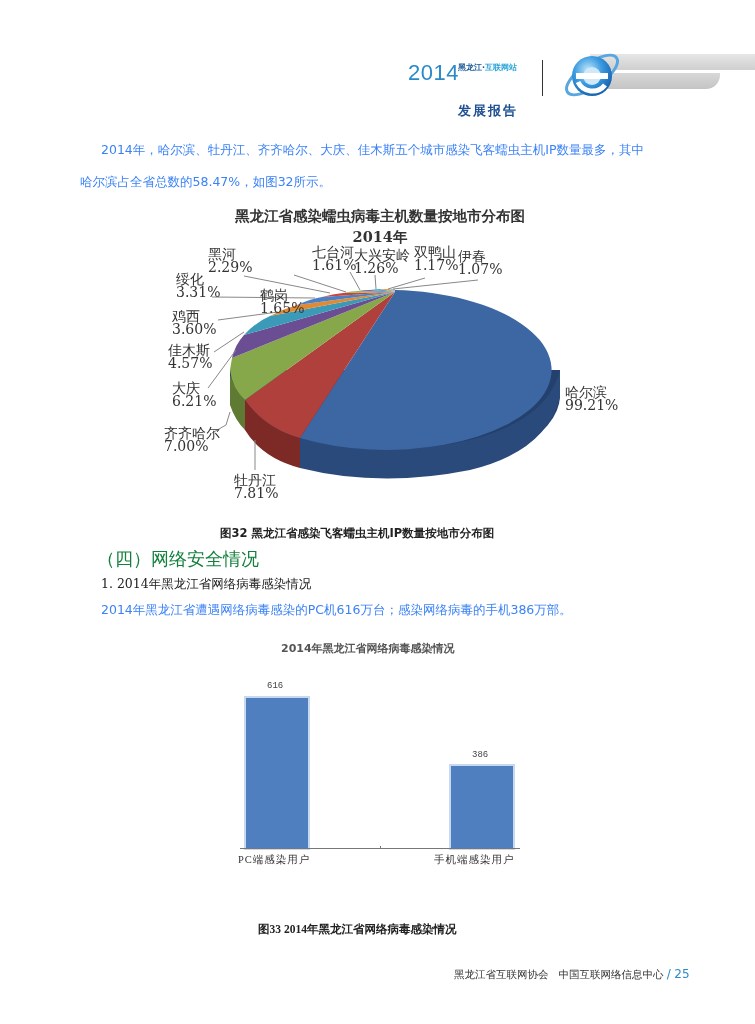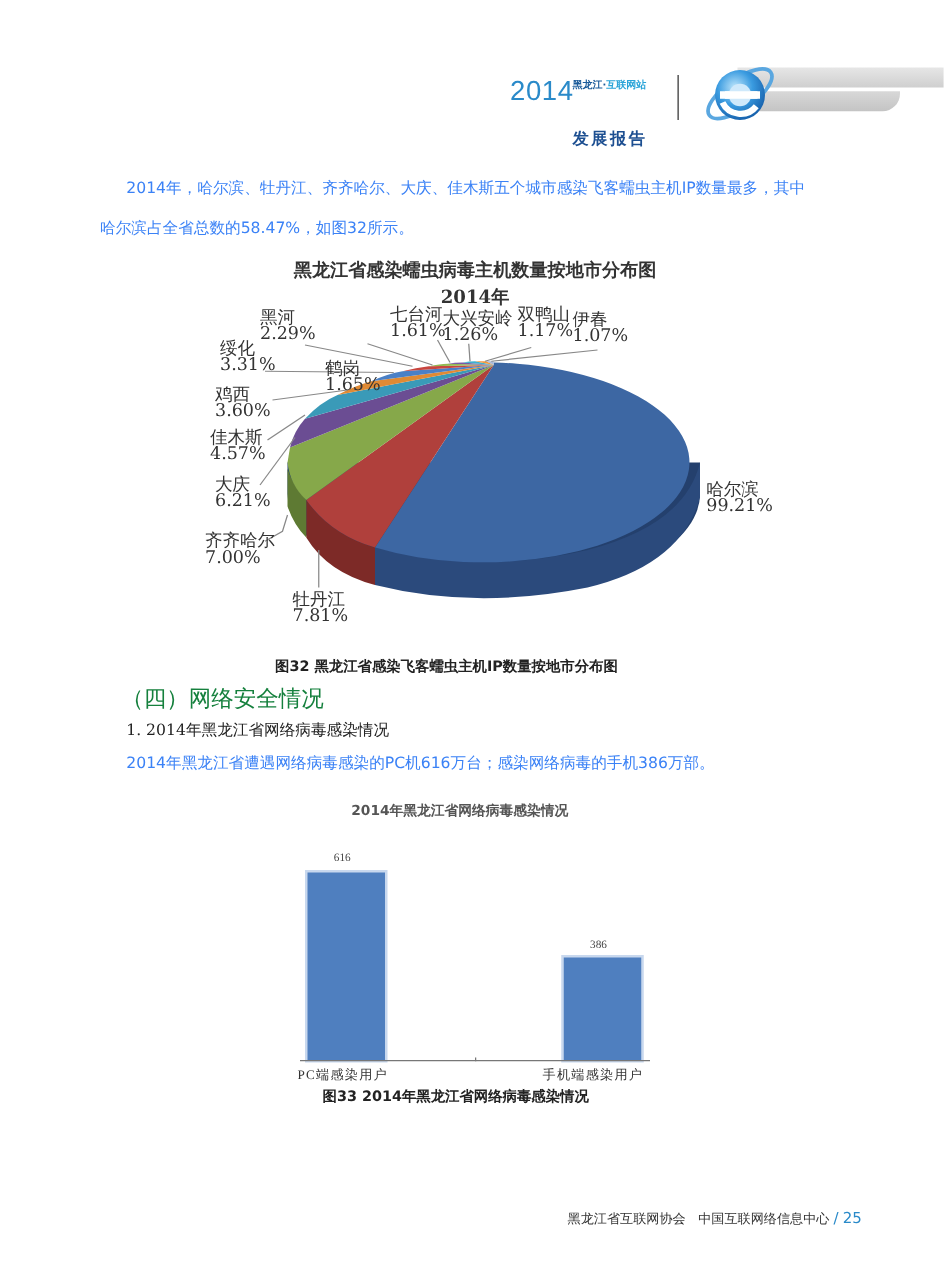--- a/index.html
+++ b/index.html
@@ -10,21 +10,21 @@
   .hdr-small .acc { color:#2aa4d8; }
   .hdr-big { left:458px; top:74px; font-size:13px; color:#1d4f91; font-weight:bold; letter-spacing:2px;margin-top:28px; }
   .hdr-div { left:542px; top:60px; width:1px; height:36px; background:#333; }
   .body-text { font-size:12.5px; color:#3b82f6; line-height:20px; }
   .caption { font-size:11.5px; font-weight:bold; color:#222; }
   .section-h { font-size:18px; color:#15803d; }
   .serif-h { font-family:"DejaVu Serif", serif; font-size:12.5px; color:#222; }
   .pie-title { font-family:"DejaVu Serif", serif; font-weight:bold; font-size:14.5px; color:#333; text-align:center; }
   .pie-lbl { font-family:"DejaVu Serif", serif; font-weight:normal; font-size:14px; color:#333; line-height:13px; text-align:left; }
   .bar-title { font-size:11px; font-weight:bold; color:#555; }
-  .bar-val { font-size:9px; color:#444; font-family:Liberation Serif, serif;text-align:right; }
+  .bar-val { font-size:9px; color:#444; font-family:Liberation Mono, monospace;text-align:right; }
   .bar-cat { font-size:10.5px; color:#333; letter-spacing:1px; }
   .footer { font-size:10.5px; color:#333; }
   .footer .num { color:#2a8ac9; font-size:12px; }
 </style>
 </head>
 <body>
 
 <div class="abs hdr-year">2014</div>
 <div class="abs hdr-small"><span>黑龙江·</span><span class="acc">互联网站</span></div>
 <div class="abs hdr-big">发展报告</div>
@@ -152,20 +152,20 @@
 <div class="abs bar-title" style="left:281px;top:641px;">2014年黑龙江省网络病毒感染情况</div>
 <div class="abs bar-val" style="left:267px;top:681px;">616</div>
 <div class="abs" style="left:246px;top:698px;width:62px;height:150px;background:#4f7fbf;box-shadow:0 0 0 2px #c8d8ee;"></div>
 <div class="abs bar-val" style="left:472px;top:750px;">386</div>
 <div class="abs" style="left:451px;top:766px;width:62px;height:82px;background:#4f7fbf;box-shadow:0 0 0 2px #c8d8ee;"></div>
 <div class="abs" style="left:240px;top:848px;width:280px;height:1px;background:#777;"></div>
 <div class="abs" style="left:380px;top:846px;width:1px;height:3px;background:#777;"></div>
 <div class="abs bar-cat" style="left:238px;top:853px;font-family:Liberation Serif, serif;">PC端感染用户</div>
 <div class="abs bar-cat" style="left:434px;top:853px;">手机端感染用户</div>
 
-<div class="abs caption" style="left:258px;top:870px;">图33  2014年黑龙江省网络病毒感染情况</div>
+<div class="abs caption" style="left:258px;top:922px;font-family:Liberation Serif, serif;">图33  2014年黑龙江省网络病毒感染情况</div>
 
 <div class="abs footer" style="left:454px;top:967px;">
   <span>黑龙江省互联网协会</span>&nbsp;&nbsp;
   <span>中国互联网络信息中心</span>
   <span class="num">/</span>
   <span class="num">25</span>
 </div>
 
 </body></html>

